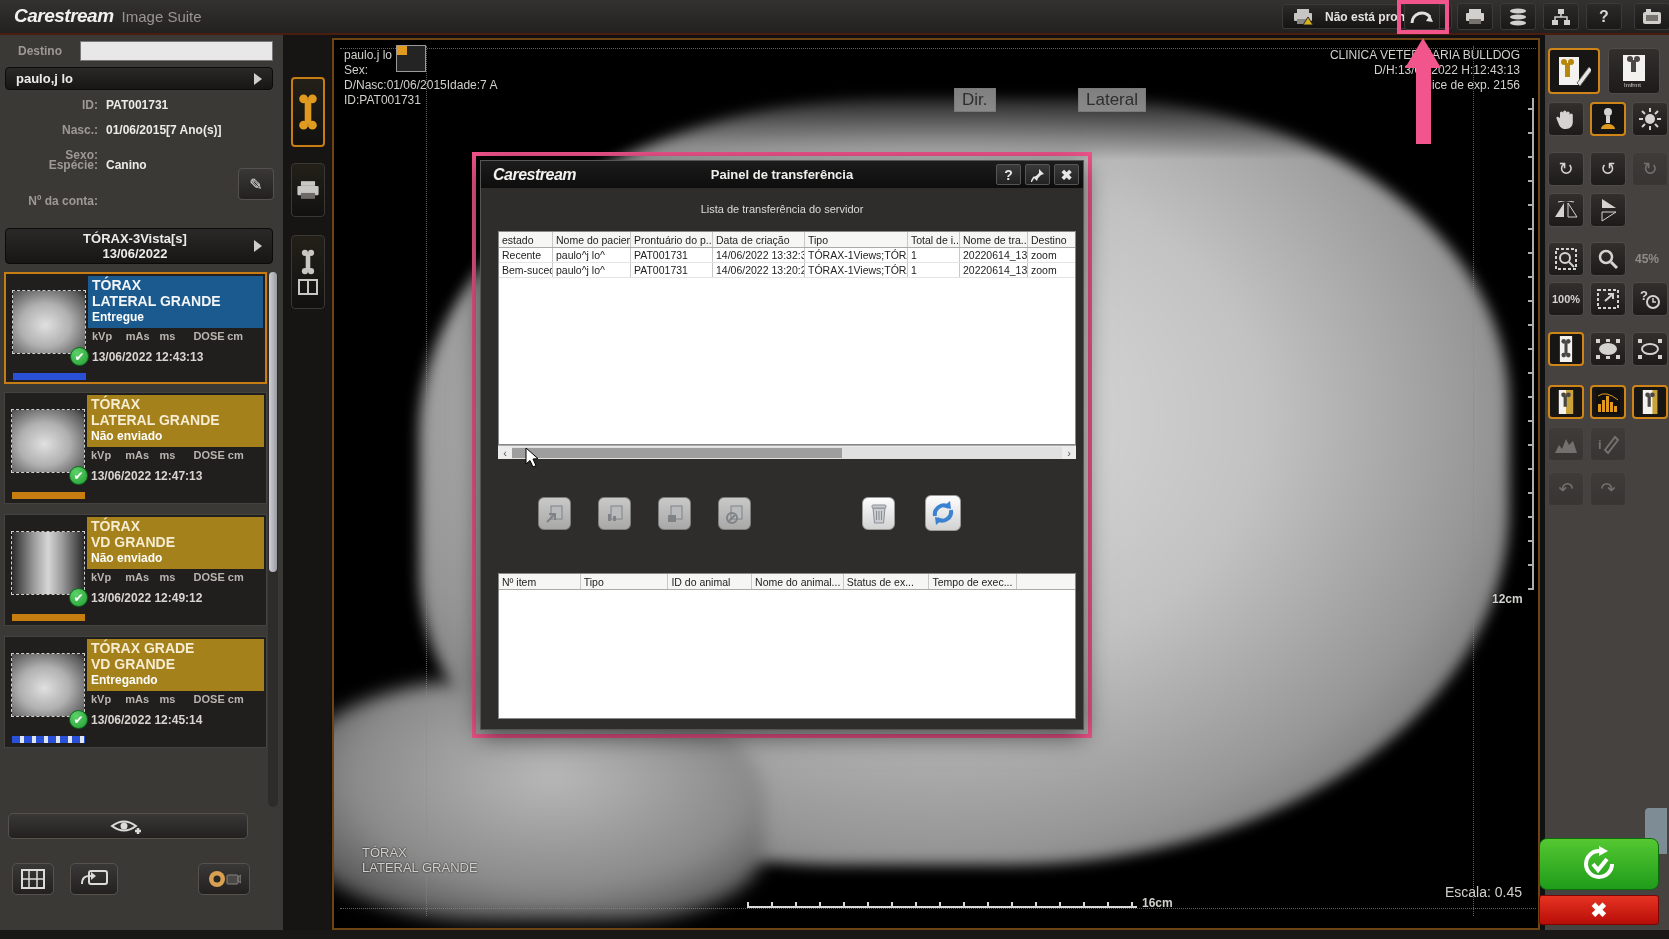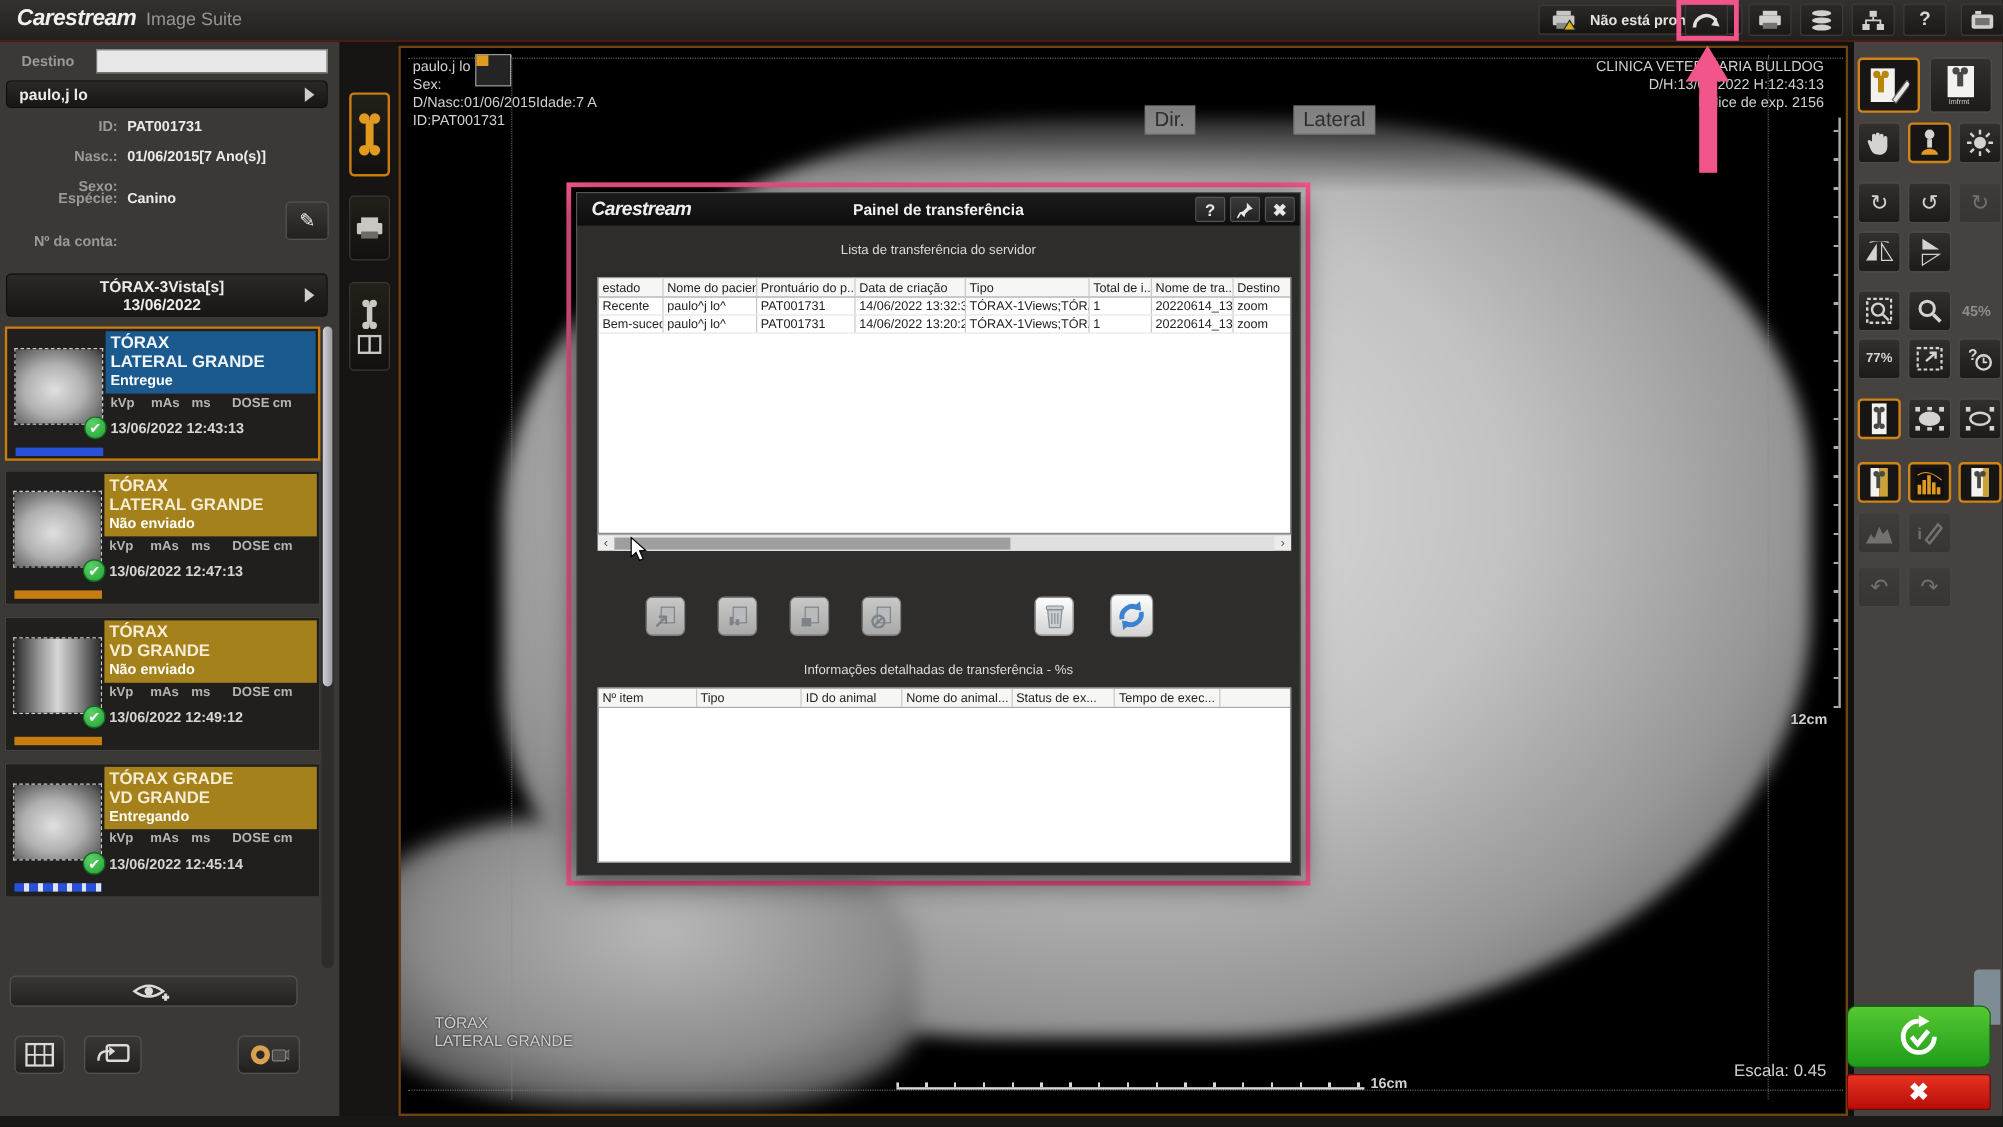--- a/index.html
+++ b/index.html
@@ -505,21 +505,21 @@
       </svg>
   </div>
   <div class="rbtn" style="left:45px; top:207px;">
     <svg width="22" height="22" viewBox="0 0 22 22">
         <circle cx="9" cy="9" r="6" fill="none" stroke="#d5d3cf" stroke-width="2.5"></circle>
         <path d="M14 14 l6 6" stroke="#d5d3cf" stroke-width="3"></path>
       </svg>
   </div>
   <span class="rlabel" style="left:90px; top:217px;">45%</span>
   <div class="rbtn" style="left:3px; top:247px; font-size:11px; font-weight:bold;">
-      <span>77%</span>
+      <span>100%</span>
     </div>
   <div class="rbtn" style="left:45px; top:247px;">
     <svg width="22" height="20" viewBox="0 0 22 20">
         <rect x="1" y="1" width="20" height="18" fill="none" stroke="#d5d3cf" stroke-dasharray="3 2" stroke-width="2"></rect>
         <path d="M8 12 l8 -7 m0 5 v-5 h-5" stroke="#d5d3cf" stroke-width="2" fill="none"></path>
       </svg>
   </div>
   <div class="rbtn" style="left:87px; top:247px;">
     <svg width="22" height="22" viewBox="0 0 22 22">
         <text x="1" y="12" font-size="13" fill="#d5d3cf" font-weight="bold">?</text>
@@ -732,21 +732,20 @@
     <span>
       <svg width="26" height="26" viewBox="0 0 26 26">
           <path d="M5 16 a9 9 0 0 1 14 -9" fill="none" stroke="#3b82d0" stroke-width="4"></path>
           <path d="M20 1 l1 8 -8 -2 z" fill="#3b82d0"></path>
           <path d="M21 10 a9 9 0 0 1 -14 9" fill="none" stroke="#3b82d0" stroke-width="4"></path>
           <path d="M6 25 l-1 -8 8 2 z" fill="#3b82d0"></path>
         </svg>
     </span>
   </div>
 
-  <div class="dlabel" style="top:392px;">Informações detalhadas de transferência - %s</div>
 
   <div class="wtable t2" style="top:412px; height:146px;">
     <div class="trow head">
       <div class="c1">Nº item</div>
         <div class="c2">Tipo</div>
         <div class="c3">ID do animal</div>
         <div class="c4">Nome do animal...</div>
         <div class="c5">Status de ex...</div>
         <div class="c6">Tempo de exec...</div>
         <div class="c7"></div>

